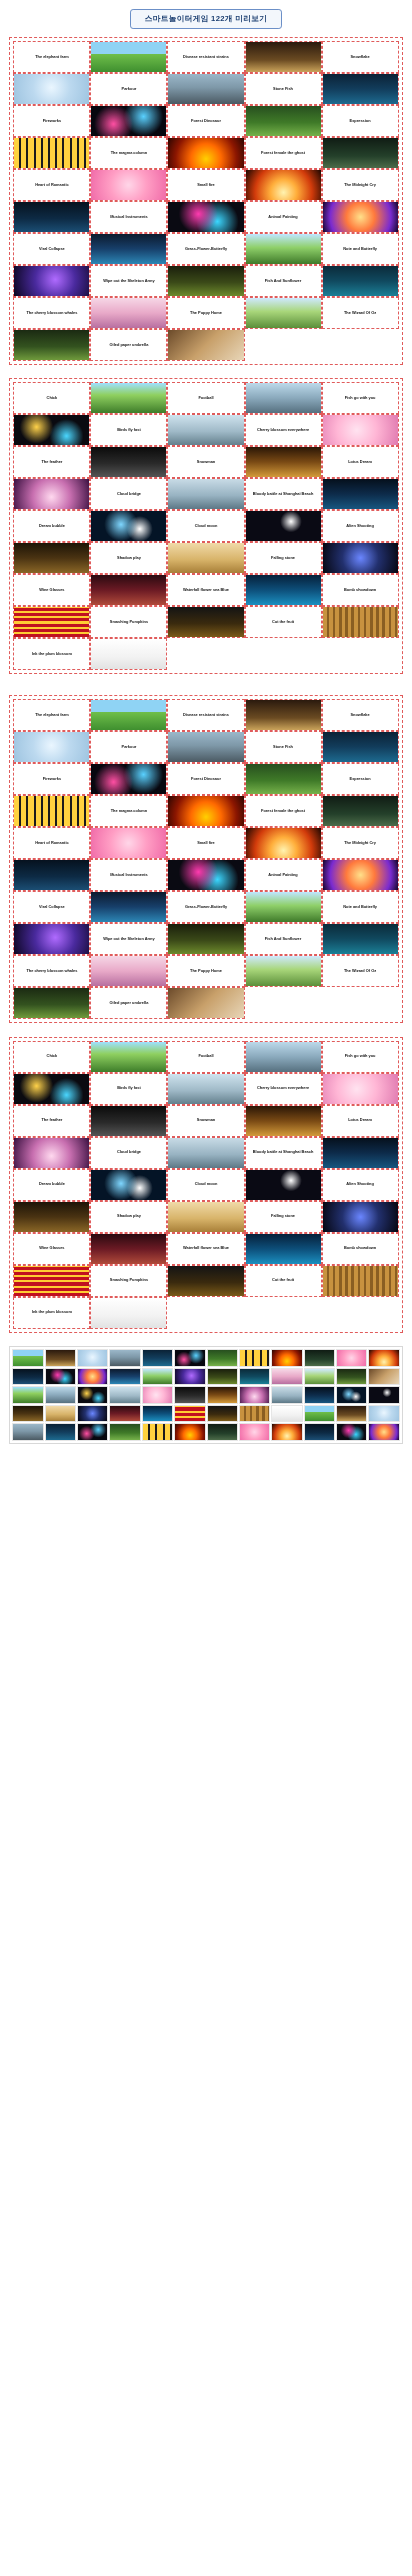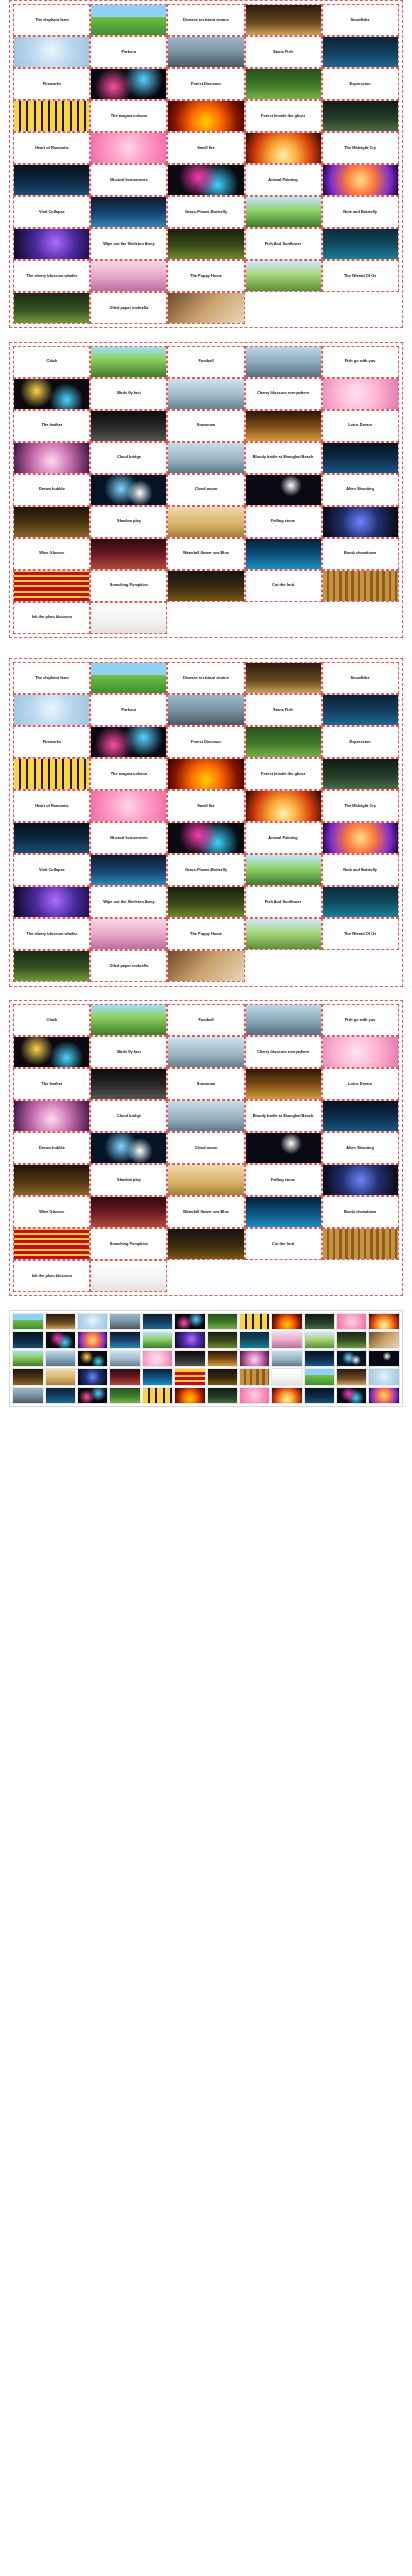--- a/index.html
+++ b/index.html
@@ -79,20 +79,23 @@
   }
   .sheet-cell > div{width:100%;height:100%;}
 
   .spacer{height:7.2px;}
 </style>
 </head>
 <body>
 
 <div class="page">
 
+  <div class="header">
+    <div class="title-box">스마트놀이터게임 122개 미리보기</div>
+  </div>
 
   <div class="section">
     <div class="grid" id="grid-a1">
         <div class="cell label">The elephant farm</div>
         <div class="cell thumb">
           <div class="thumb-inner" style="background: linear-gradient(rgb(143, 211, 244) 0%, rgb(143, 211, 244) 40%, rgb(111, 191, 74) 40%, rgb(63, 143, 47) 100%);"></div>
         </div>
         <div class="cell label">Disease resistant strains</div>
         <div class="cell thumb">
           <div class="thumb-inner" style="background: linear-gradient(rgb(43, 26, 14), rgb(107, 75, 34) 60%, rgb(202, 163, 90));"></div>

